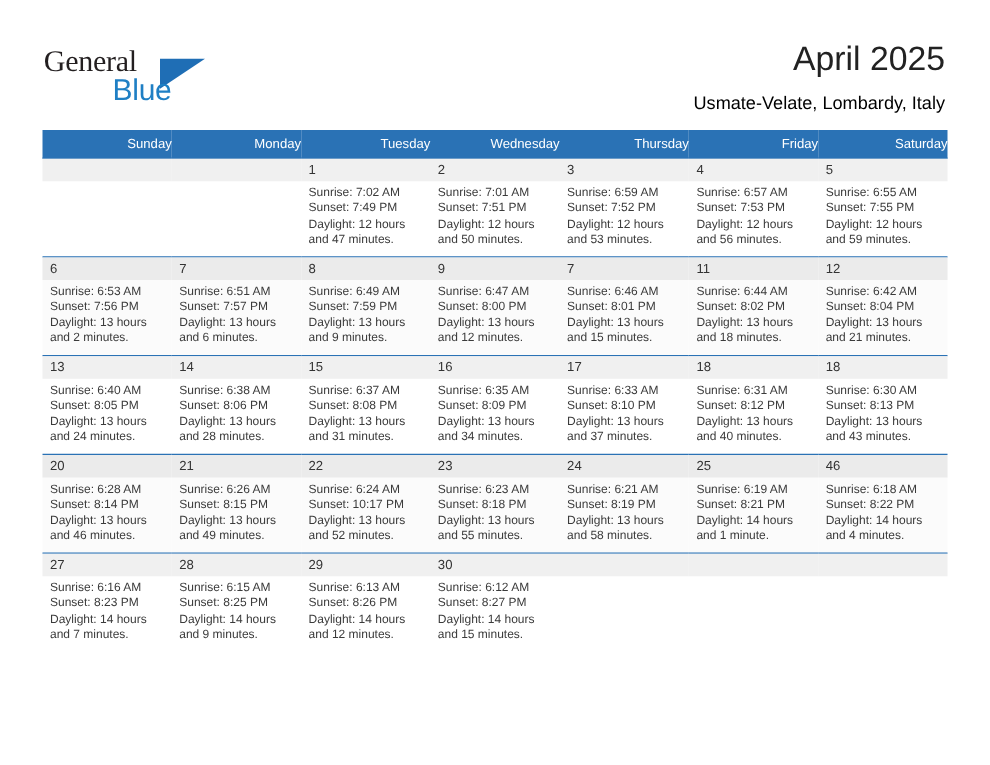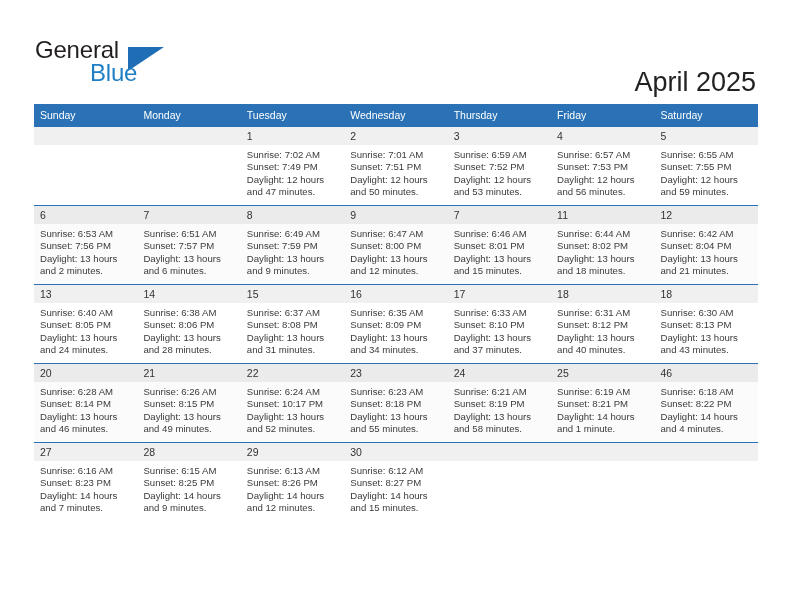--- a/index.html
+++ b/index.html
@@ -33,21 +33,21 @@
     height: 50px;
   }
   .logo-general {
     position: absolute;
     left: 0;
     top: 0;
     font-size: 24px;
     color: #231f20;
     letter-spacing: -0.2px;
     line-height: 28px;
-    font-family: Liberation Sans, sans-serif;
+    font-family: Liberation Serif, serif;
   }
   .logo-blue {
     position: absolute;
     left: 55px;
     top: 23px;
     font-size: 24px;
     color: #1f7fc4;
     letter-spacing: -0.2px;
     line-height: 28px;
     font-family: "Liberation Sans", sans-serif;
@@ -60,21 +60,20 @@
     height: 0;
     border-left: 36px solid #1f6eb5;
     border-bottom: 24px solid transparent;
   }
 
   .title-block {
     position: absolute;
     right: 36px;
     top: 30px;
     text-align: right;
-    margin-top: 35px;
   }
   .cal-title {
     font-size: 27px;
     color: #222222;
     line-height: 34px;
     white-space: nowrap;
   }
   .cal-subtitle {
     font-size: 14.5px;
     color: #000000;
@@ -90,21 +89,21 @@
     top: 104px;
     width: 724px;
     border-collapse: collapse;
     table-layout: fixed;
   }
   .calendar th {
     background: #2a72b5;
     color: #ffffff;
     font-size: 10.5px;
     font-weight: normal;
-    text-align: left;
+    text-align: right;
     padding: 5px 0 5px 6px;
     height: 12px;
     border: none;
   }
   .calendar td {
     vertical-align: top;
     padding: 0;
     height: 78px;
     border: none;
     border-top: 1.2px solid #2a72b5;

